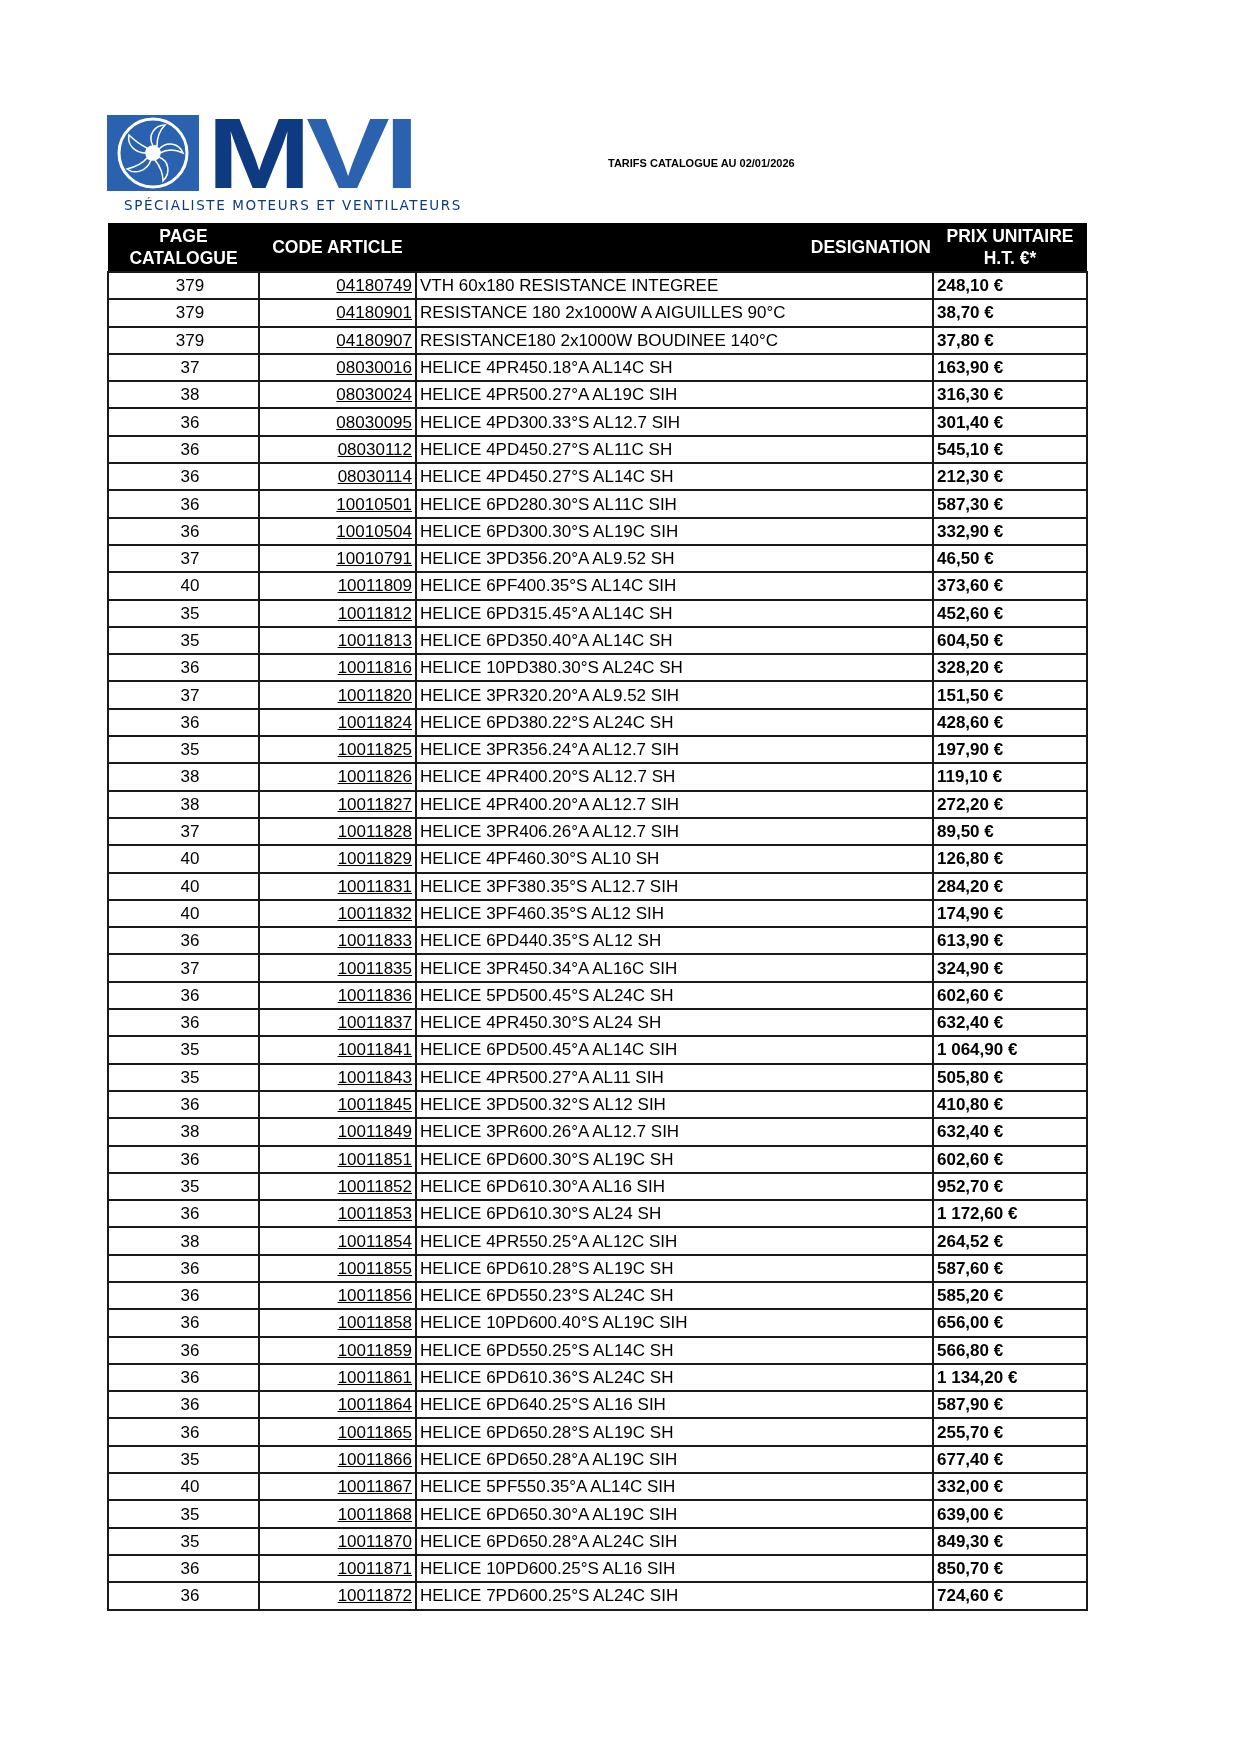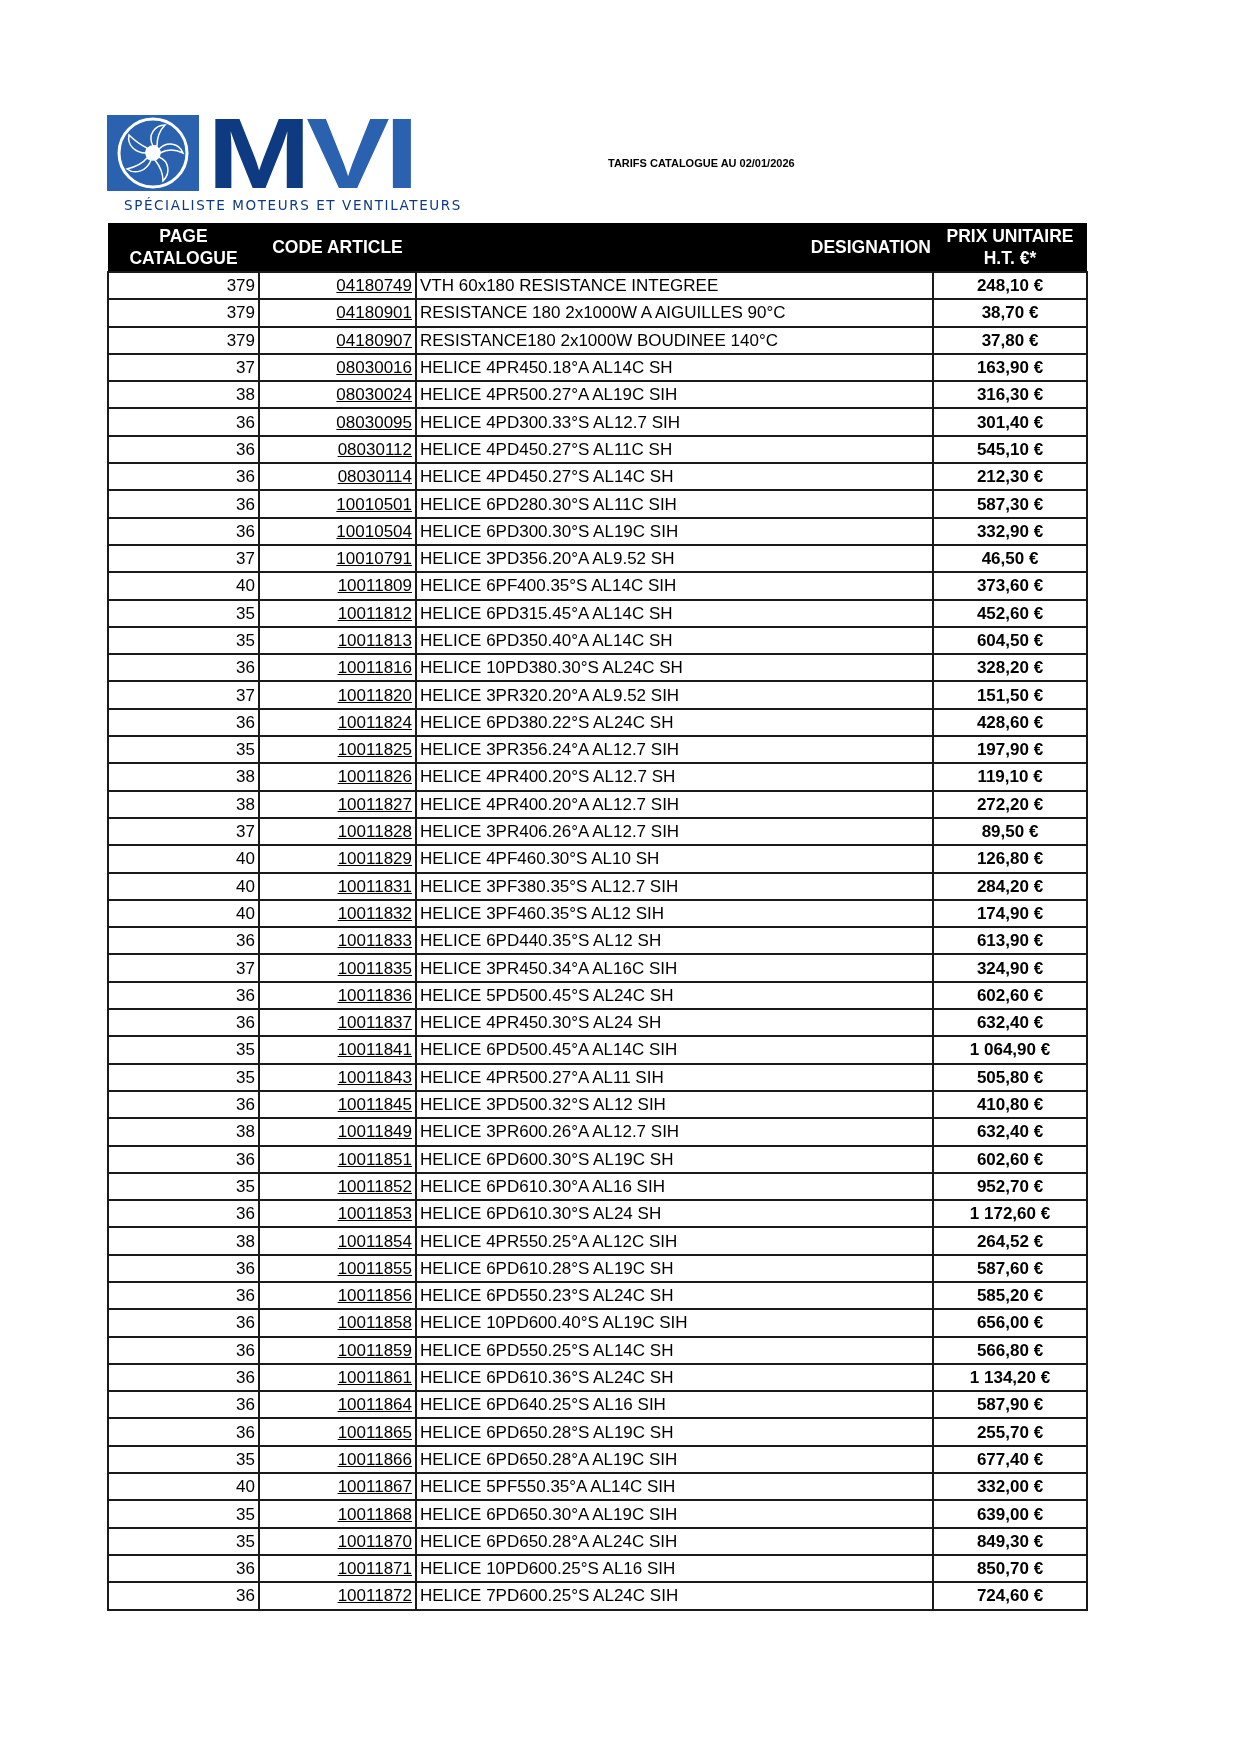--- a/index.html
+++ b/index.html
@@ -14,24 +14,24 @@
   .doc-title { position: absolute; left: 608px; top: 157px; font-family: "Liberation Sans", sans-serif; font-weight: bold; font-size: 11px; white-space: nowrap; }
 
   table.price-table { position: absolute; left: 107px; top: 223px; width: 979px; border-collapse: collapse; table-layout: fixed; }
   table.price-table col.c1 { width: 151px; }
   table.price-table col.c2 { width: 157px; }
   table.price-table col.c3 { width: 517px; }
   table.price-table col.c4 { width: 154px; }
   thead th { background: #000; color: #fff; font-family: "Liberation Sans", sans-serif; font-weight: bold; font-size: 17.5px; line-height: 22px; height: 48px; padding: 0 2px; text-align: center; vertical-align: middle; }
   thead th.designation { text-align: right; }
   tbody td { border: 2px solid #1a1a1a; height: 23.5px; padding: 0 3px; font-family: "Liberation Sans", sans-serif; font-size: 17px; line-height: 23px; white-space: nowrap; overflow: hidden; }
-  tbody td.page { text-align: right; padding-left: 16px; }
+  tbody td.page { text-align: center; padding-left: 16px; }
   tbody td.code { text-align: right; text-decoration: underline; }
   tbody td.desig { text-align: left; }
-  tbody td.price { text-align: center; font-weight: bold; }
+  tbody td.price { font-weight: bold; }
   tbody tr { height: 27.3px; }
 </style>
 </head>
 <body>
 
 <div class="logo">
   <div class="logo-mark">
     <svg viewBox="0 0 92 76" xmlns="http://www.w3.org/2000/svg">
       <rect x="0" y="0" width="92" height="76" fill="#2a62b0"></rect>
       <circle cx="46" cy="38" r="34" fill="none" stroke="#ffffff" stroke-width="3"></circle>

